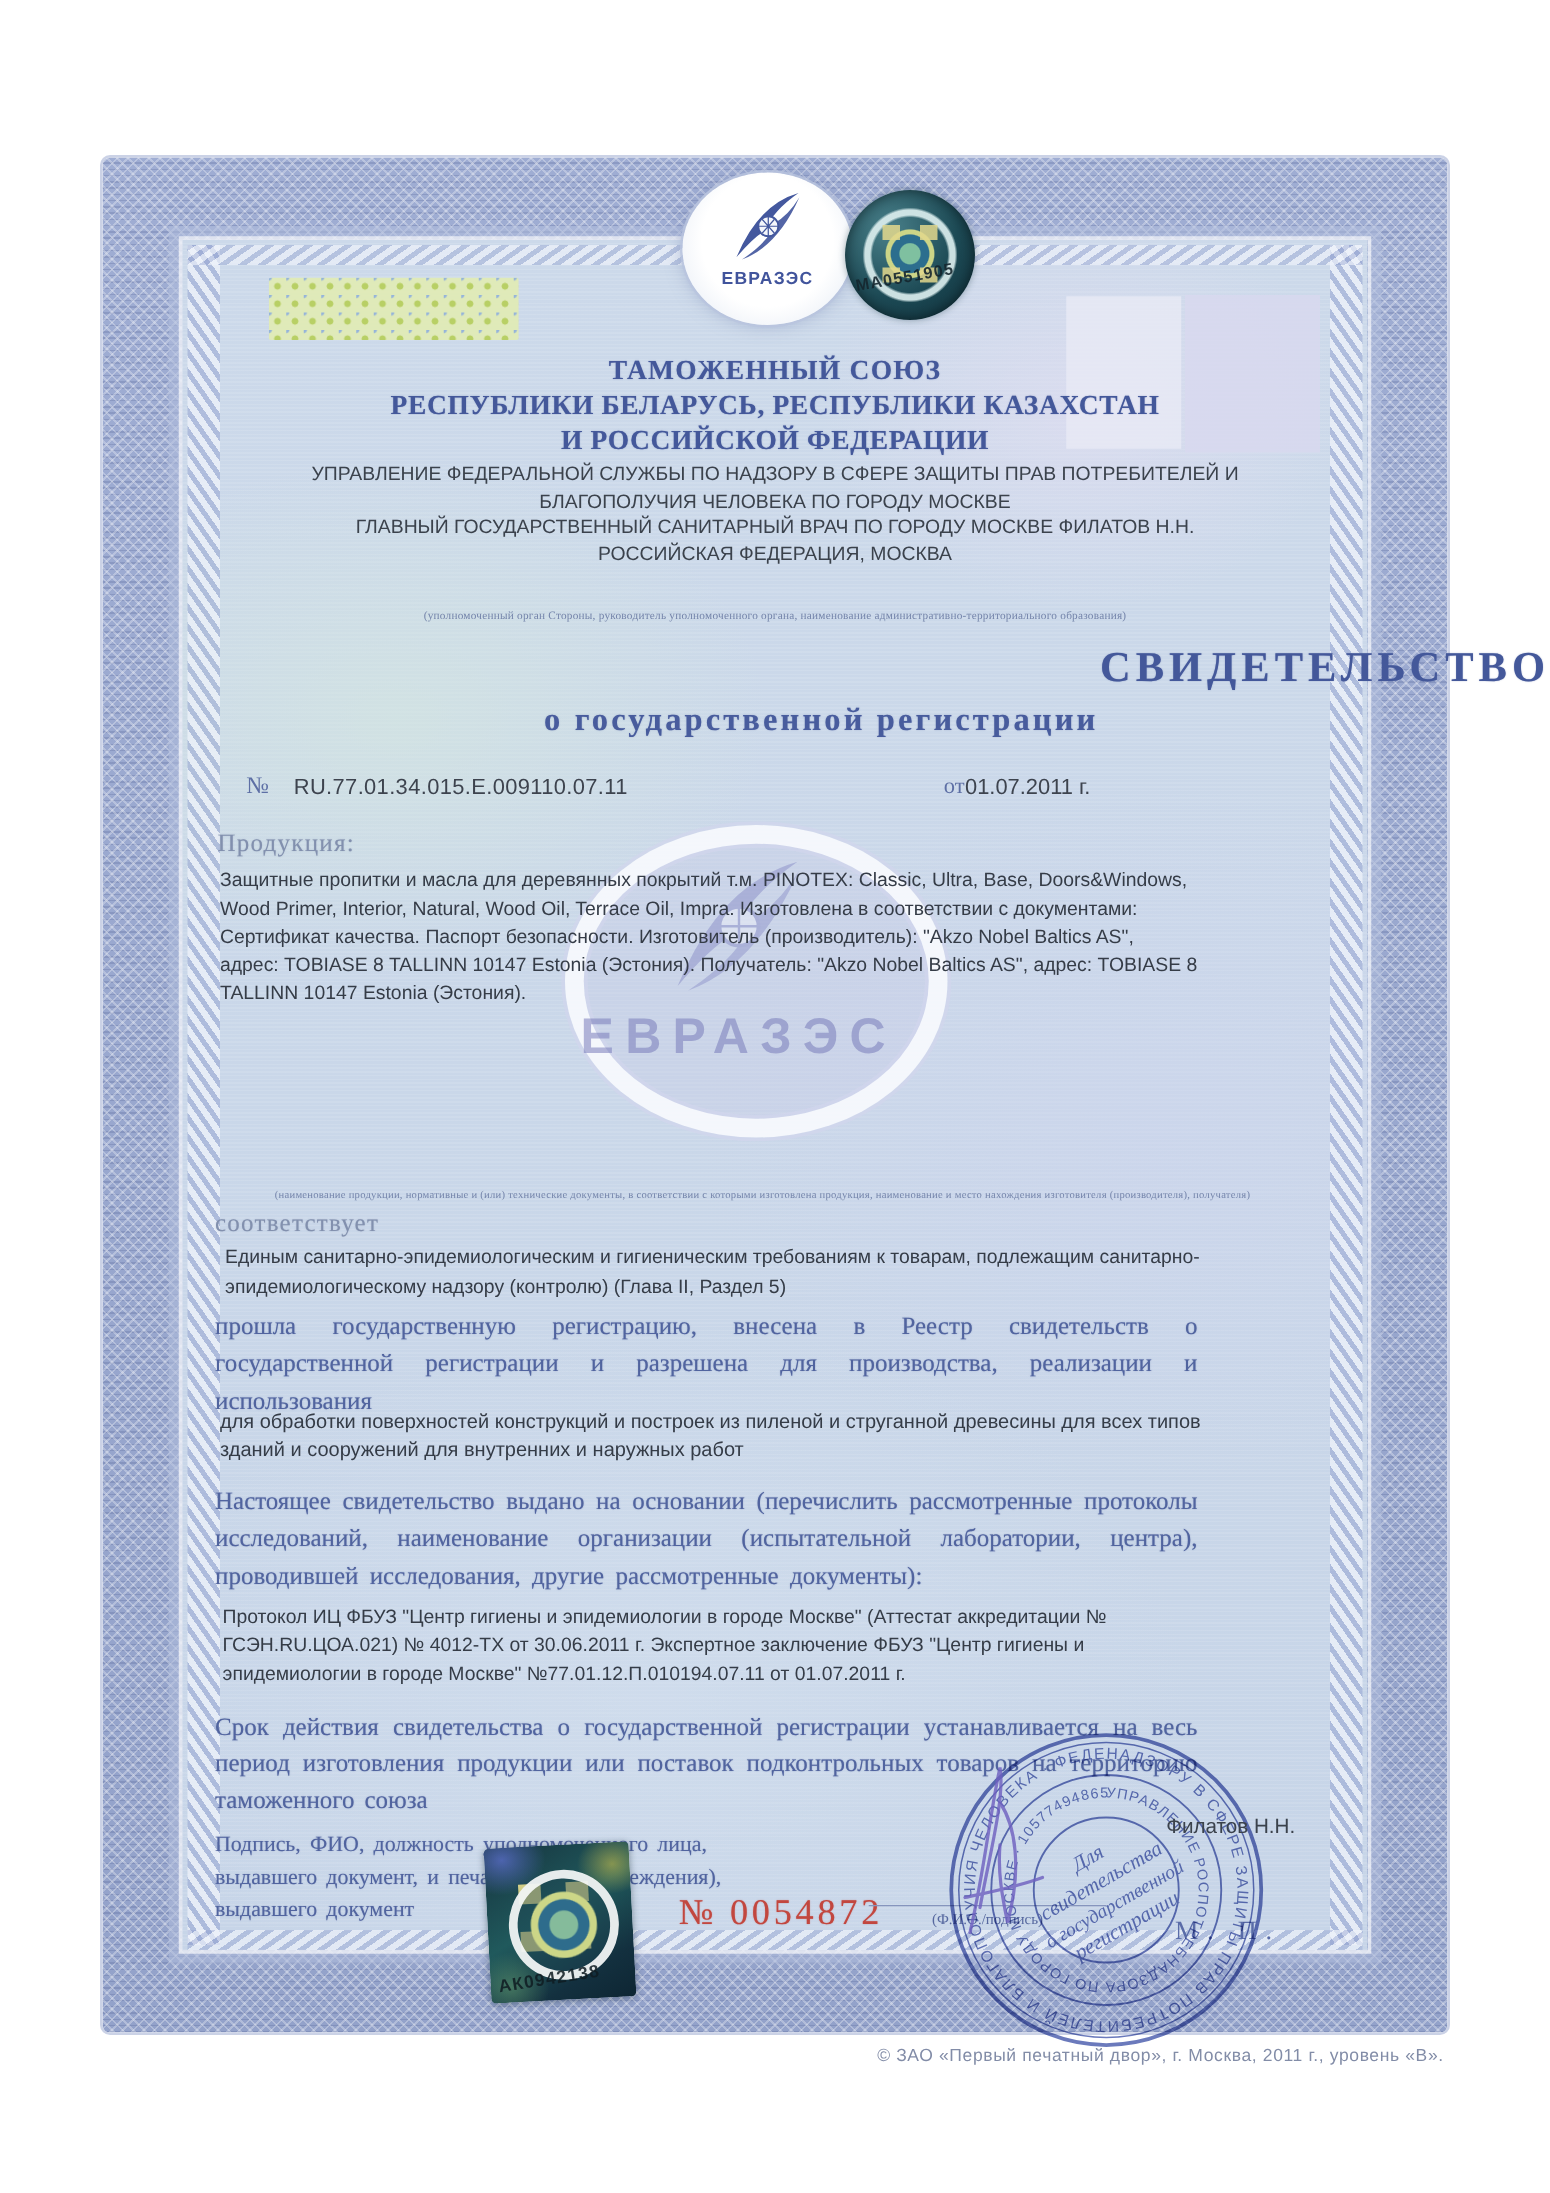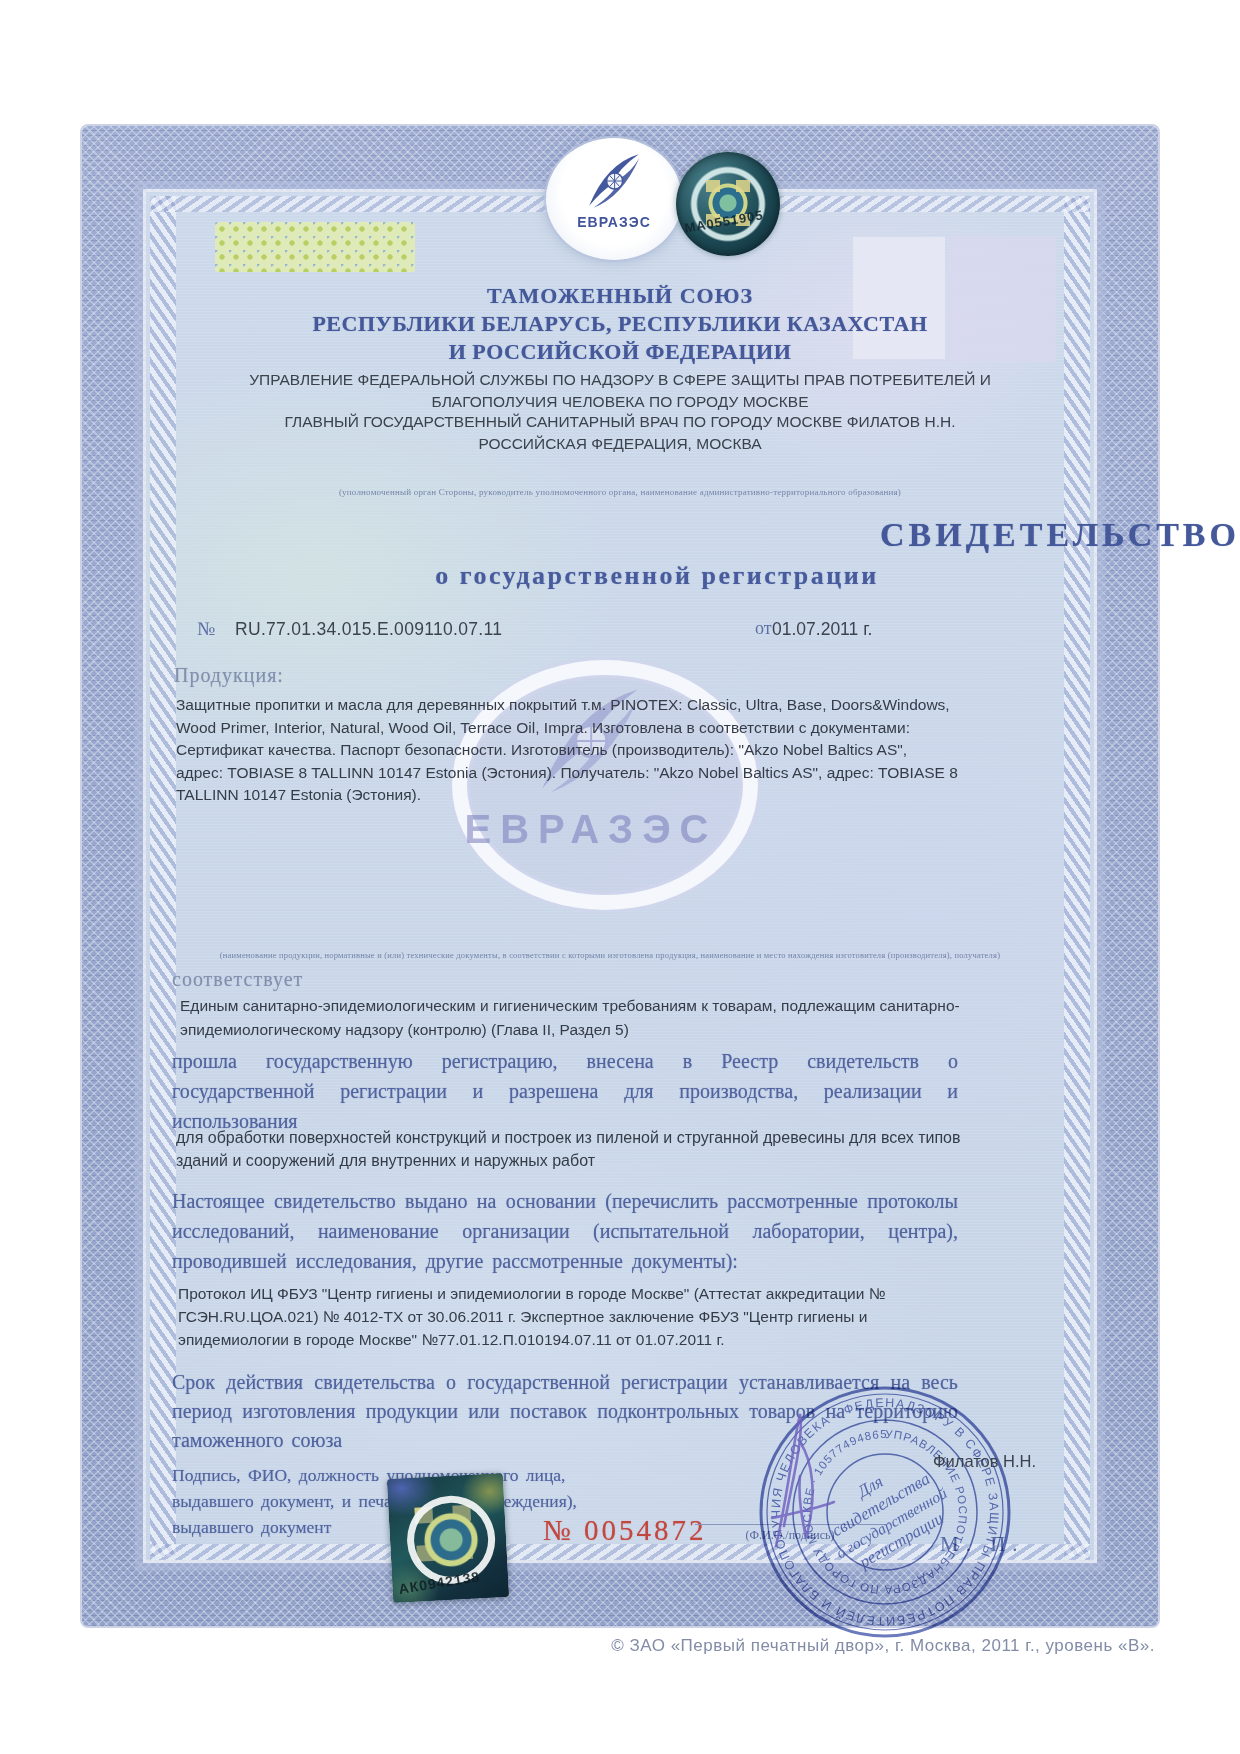--- a/index.html
+++ b/index.html
@@ -155,21 +155,21 @@
   .official{left:933px;top:1452px;font-family:"Liberation Sans",sans-serif;font-size:16.5px;
     color:#3b424c;z-index:10;}
   .mp{left:940px;top:1532px;font-size:21px;letter-spacing:7px;color:#5a6ca8;z-index:7;}
 
   
   .stamp{left:757px;top:1384px;width:256px;height:256px;z-index:9;opacity:.85;
     mix-blend-mode:multiply;filter:blur(.3px);}
   .sig-scribble{left:742px;top:1398px;width:120px;height:160px;z-index:10;opacity:.9;}
 
   .footer{left:400px;top:1636px;width:755px;text-align:right;
-    font-family:"Liberation Sans",sans-serif;font-size:17px;letter-spacing:.5px;
+    font-family:"Liberation Sans",sans-serif;font-size:14px;letter-spacing:.5px;
     color:#828ca7;z-index:7;}
 </style>
 </head>
 <body>
 
 <div class="abs frame"></div>
 <div class="abs inner"></div>
 <div class="abs braid left"></div>
 <div class="abs braid right"></div>
 <div class="abs braid-h top"></div>

